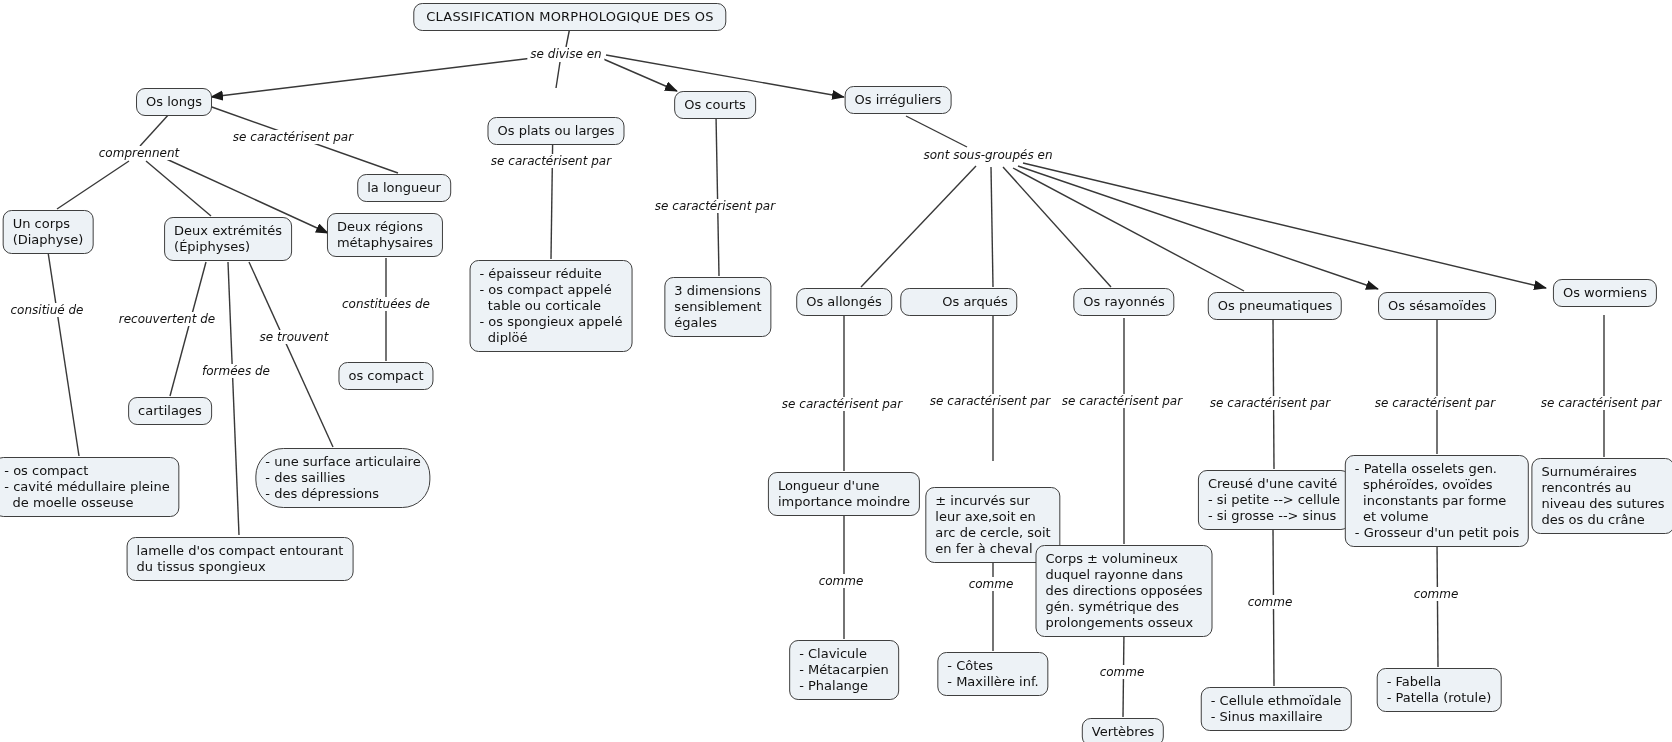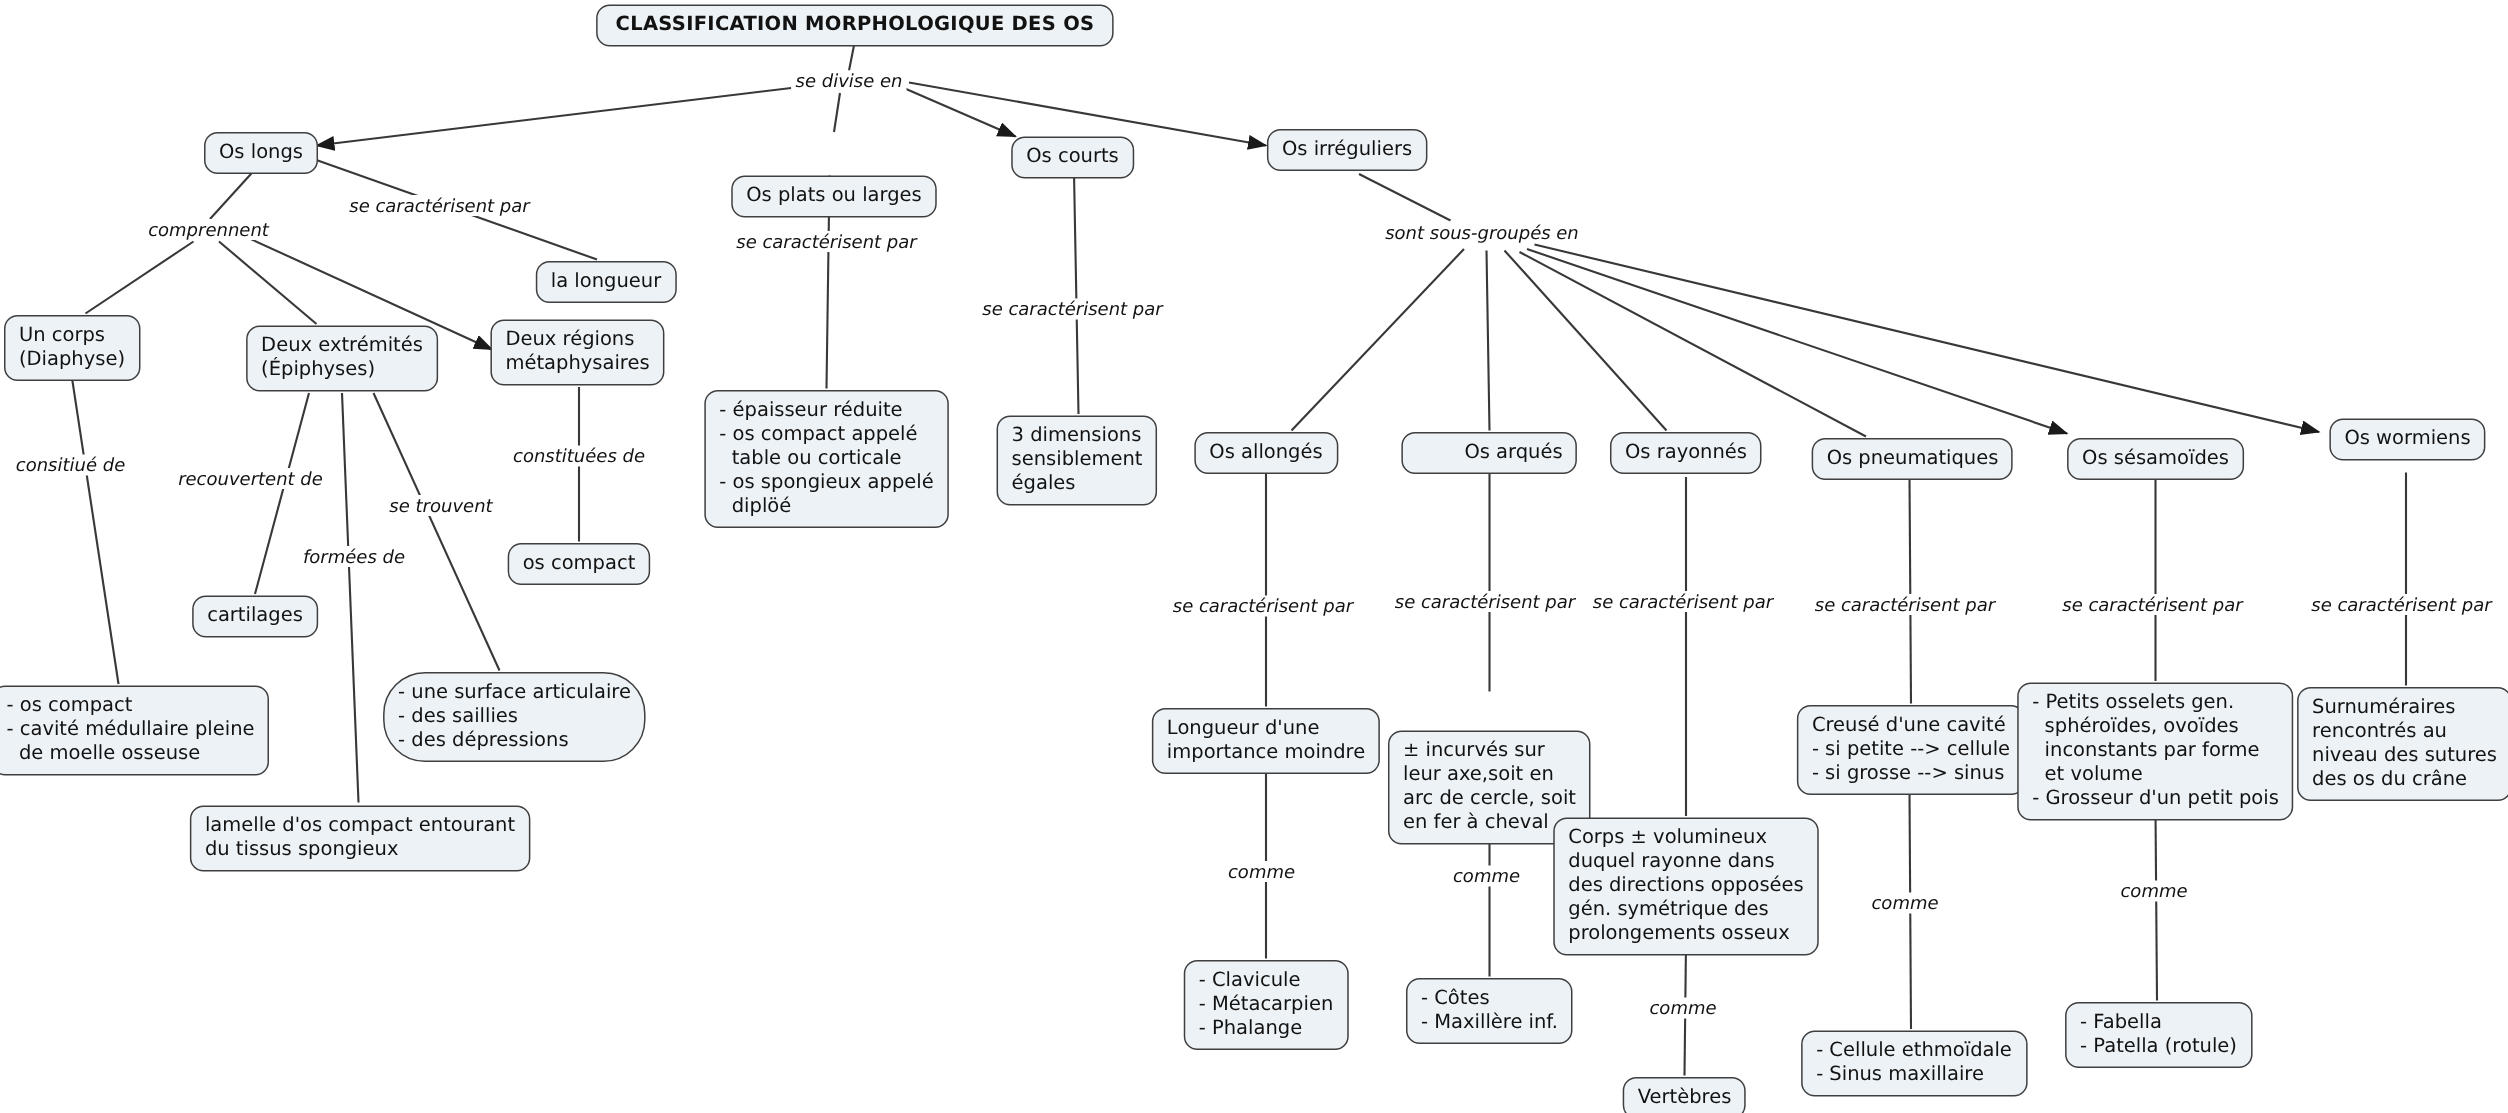--- a/index.html
+++ b/index.html
@@ -10,21 +10,21 @@
   }
   #map { position:absolute; left:0; top:0; width:1672px; height:742px; }
   svg.lines { position:absolute; left:0; top:0; width:1672px; height:742px; }
   .node {
     position:absolute; transform:translateX(-50%);
     background:#edf2f6; border:1.5px solid #3f3f3f; border-radius:9px;
     padding:5px 9px; font-size:13px; line-height:16px; color:#121212;
     white-space:pre; text-align:left; box-sizing:border-box;
   }
   .node.center { text-align:center; }
-  .node.title-box { font-weight:bold; padding:5px 12px; letter-spacing:0.2px; }
+  .node.title-box { font-weight:normal; padding:5px 12px; letter-spacing:0.2px; }
   .link-label {
     position:absolute; transform:translate(-50%,-50%);
     font-style:italic; font-size:12px; color:#121212;
     background:#ffffff; padding:0 3px; white-space:nowrap;
   }
 </style>
 </head>
 <body>
 
 <div id="map">
@@ -121,40 +121,40 @@
 du tissus spongieux</div>
       <div class="node" style="left: 551px; top: 260px;">- épaisseur réduite
 - os compact appelé
   table ou corticale
 - os spongieux appelé
   diplöé</div>
       <div class="node" style="left: 718px; top: 277px;">3 dimensions
 sensiblement
 égales</div>
       <div class="node center" style="left: 844px; top: 288px; text-align: right;">Os allongés</div>
-      <div class="node center" style="left: 993px; top: 288px; padding-left: 41px;">Os arqués</div>
+      <div class="node center" style="left: 959px; top: 288px; padding-left: 41px;">Os arqués</div>
       <div class="node center" style="left: 1124px; top: 288px;">Os rayonnés</div>
       <div class="node center" style="left: 1275px; top: 292px;">Os pneumatiques</div>
       <div class="node center" style="left: 1437px; top: 292px;">Os sésamoïdes</div>
       <div class="node center" style="left: 1605px; top: 279px;">Os wormiens</div>
       <div class="node" style="left: 844px; top: 472px;">Longueur d'une
 importance moindre</div>
       <div class="node" style="left: 993px; top: 452px; margin-top: 35px;">± incurvés sur
 leur axe,soit en
 arc de cercle, soit
 en fer à cheval</div>
       <div class="node" style="left: 1124px; top: 545px;">Corps ± volumineux
 duquel rayonne dans
 des directions opposées
 gén. symétrique des
 prolongements osseux</div>
       <div class="node" style="left: 1274px; top: 470px;">Creusé d'une cavité
 - si petite --&gt; cellule
 - si grosse --&gt; sinus</div>
-      <div class="node" style="left: 1437px; top: 455px;">- Petits osselets gen.
+      <div class="node" style="left: 1437px; top: 455px;">- Patella osselets gen.
   sphéroïdes, ovoïdes
   inconstants par forme
   et volume
 - Grosseur d'un petit pois</div>
       <div class="node" style="left: 1603px; top: 458px;">Surnuméraires
 rencontrés au
 niveau des sutures
 des os du crâne</div>
       <div class="node" style="left: 844px; top: 640px;">- Clavicule
 - Métacarpien

